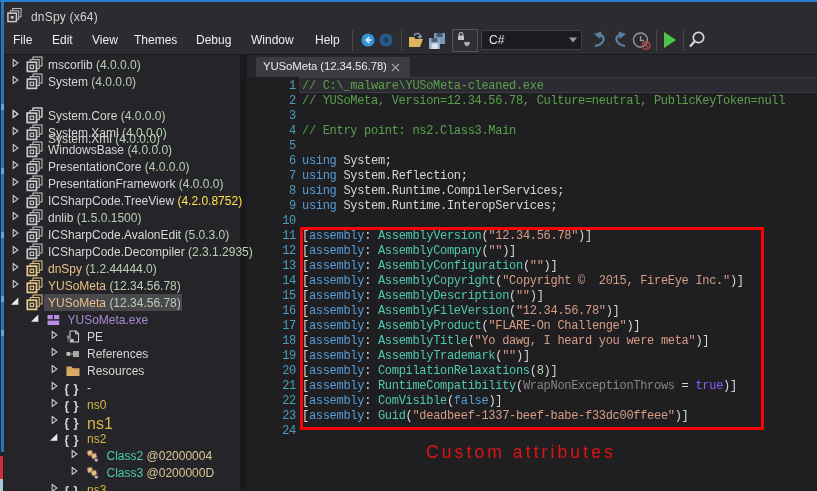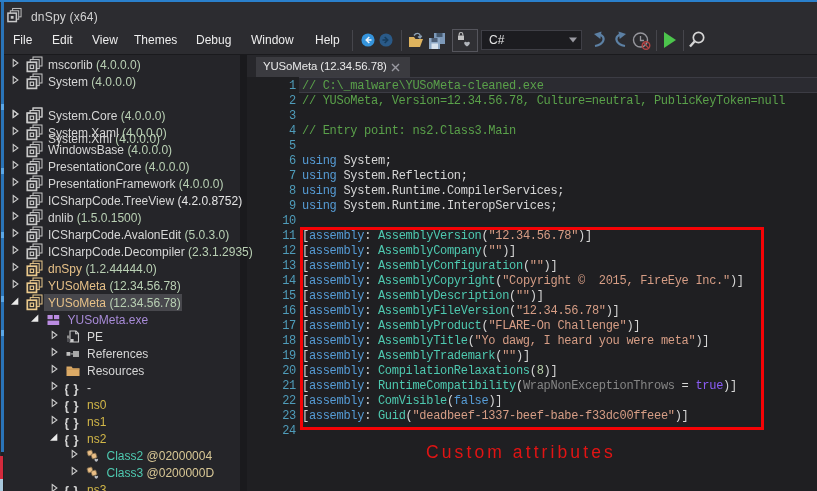--- a/index.html
+++ b/index.html
@@ -212,21 +212,21 @@
 <div style="position:absolute;left:0;top:192px;width:240px;height:17px;">
       <svg style="position:absolute;left:12.0px;top:0.6px;" width="13" height="13" viewBox="0 0 13 13">
         <polygon points="1.2,2.5 5.9,6 1.2,9.5" fill="none" stroke="#c9c9c9" stroke-width="1.1"></polygon>
       </svg>
       <span style="position:absolute;left:26.0px;top:0px;"><svg width="17" height="17" viewBox="0 0 17 17">
   <rect x="7" y="1" width="9" height="9" fill="none" stroke="#c9c9c9" stroke-width="1"></rect>
   <rect x="4.2" y="3.6" width="9" height="9" fill="#252529" stroke="#c9c9c9" stroke-width="1"></rect>
   <rect x="1.3" y="6.2" width="9.2" height="9.2" fill="#252529" stroke="#c9c9c9" stroke-width="1.7"></rect>
   <rect x="4.2" y="9.1" width="3.4" height="3.4" fill="none" stroke="#c9c9c9" stroke-width="1.2"></rect>
  </svg></span>
-      <div style="position:absolute;left:48.0px;top:1.5px;font-size:12px;white-space:nowrap;"><span style="color:#d6d6d6">ICSharpCode.TreeView</span> <span style="color:#e5e5e5">(4.2.0.8752)</span></div>
+      <div style="position:absolute;left:48.0px;top:1.5px;font-size:12px;white-space:nowrap;"><span style="color:#d6d6d6">ICSharpCode.TreeView</span> <span style="color:#fde047">(4.2.0.8752)</span></div>
     </div>
 <div style="position:absolute;left:0;top:209px;width:240px;height:17px;">
       <svg style="position:absolute;left:12.0px;top:0.6px;" width="13" height="13" viewBox="0 0 13 13">
         <polygon points="1.2,2.5 5.9,6 1.2,9.5" fill="none" stroke="#c9c9c9" stroke-width="1.1"></polygon>
       </svg>
       <span style="position:absolute;left:26.0px;top:0px;"><svg width="17" height="17" viewBox="0 0 17 17">
   <rect x="7" y="1" width="9" height="9" fill="none" stroke="#c9c9c9" stroke-width="1"></rect>
   <rect x="4.2" y="3.6" width="9" height="9" fill="#252529" stroke="#c9c9c9" stroke-width="1"></rect>
   <rect x="1.3" y="6.2" width="9.2" height="9.2" fill="#252529" stroke="#c9c9c9" stroke-width="1.7"></rect>
   <rect x="4.2" y="9.1" width="3.4" height="3.4" fill="none" stroke="#c9c9c9" stroke-width="1.2"></rect>
@@ -360,21 +360,21 @@
       <div style="position:absolute;left:87.0px;top:1.5px;font-size:12px;white-space:nowrap;"><span style="color:#d3b848">ns0</span></div>
     </div>
 <div style="position:absolute;left:0;top:413px;width:240px;height:17px;">
       <svg style="position:absolute;left:51.0px;top:0.6px;" width="13" height="13" viewBox="0 0 13 13">
         <polygon points="1.2,2.5 5.9,6 1.2,9.5" fill="none" stroke="#c9c9c9" stroke-width="1.1"></polygon>
       </svg>
       <span style="position:absolute;left:65.0px;top:0.5px;"><svg width="17" height="16" viewBox="0 0 17 16">
           <text x="-1" y="12.5" font-family="Liberation Sans" font-size="13" font-weight="bold" fill="#d2d2d2">{</text>
           <text x="8.5" y="12.5" font-family="Liberation Sans" font-size="13" font-weight="bold" fill="#d2d2d2">}</text>
         </svg></span>
-      <div style="position:absolute;left:87.0px;top:1.5px;font-size:12px;white-space:nowrap;"><span style="color:#d3b848">ns1</span></div>
+      <div style="position:absolute;left:87.0px;top:1.5px;font-size:16px;white-space:nowrap;"><span style="color:#d3b848">ns1</span></div>
     </div>
 <div style="position:absolute;left:0;top:430px;width:240px;height:17px;">
       <svg style="position:absolute;left:50.0px;top:2px;" width="13" height="13" viewBox="0 0 13 13">
         <polygon points="0,8.7 7.3,8.7 7.3,1.4" fill="#eaeaea"></polygon>
       </svg>
       <span style="position:absolute;left:65.0px;top:0.5px;"><svg width="17" height="16" viewBox="0 0 17 16">
           <text x="-1" y="12.5" font-family="Liberation Sans" font-size="13" font-weight="bold" fill="#d2d2d2">{</text>
           <text x="8.5" y="12.5" font-family="Liberation Sans" font-size="13" font-weight="bold" fill="#d2d2d2">}</text>
         </svg></span>
       <div style="position:absolute;left:87.0px;top:1.5px;font-size:12px;white-space:nowrap;"><span style="color:#d3b848">ns2</span></div>

